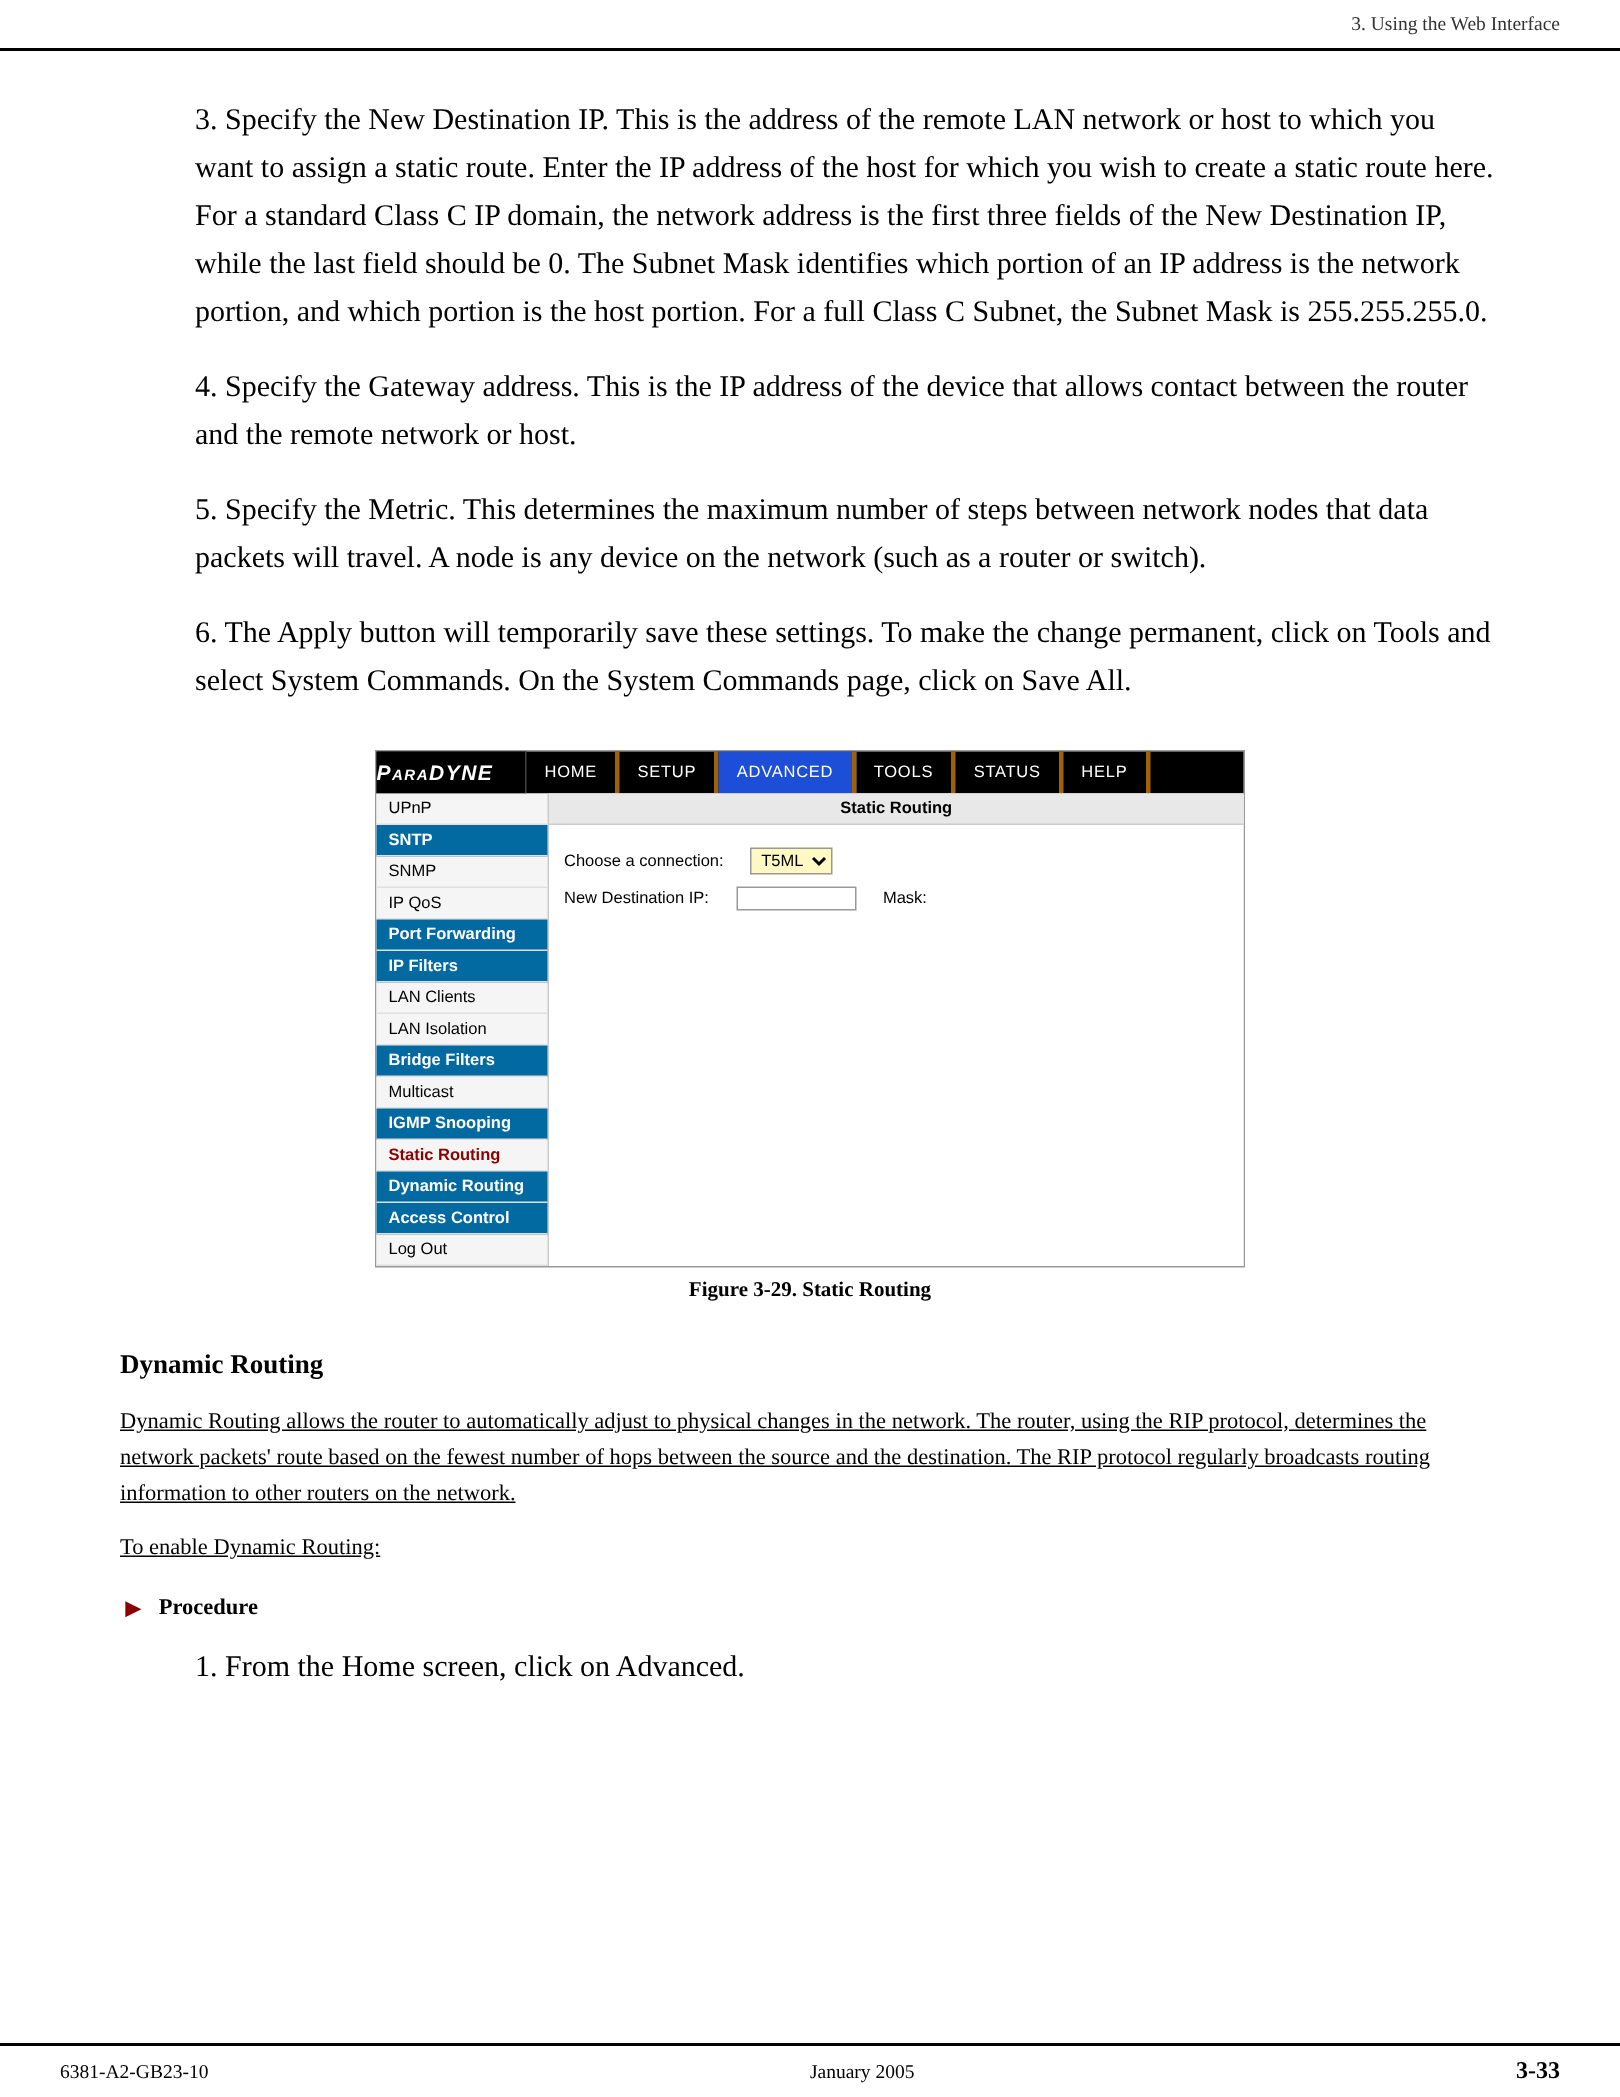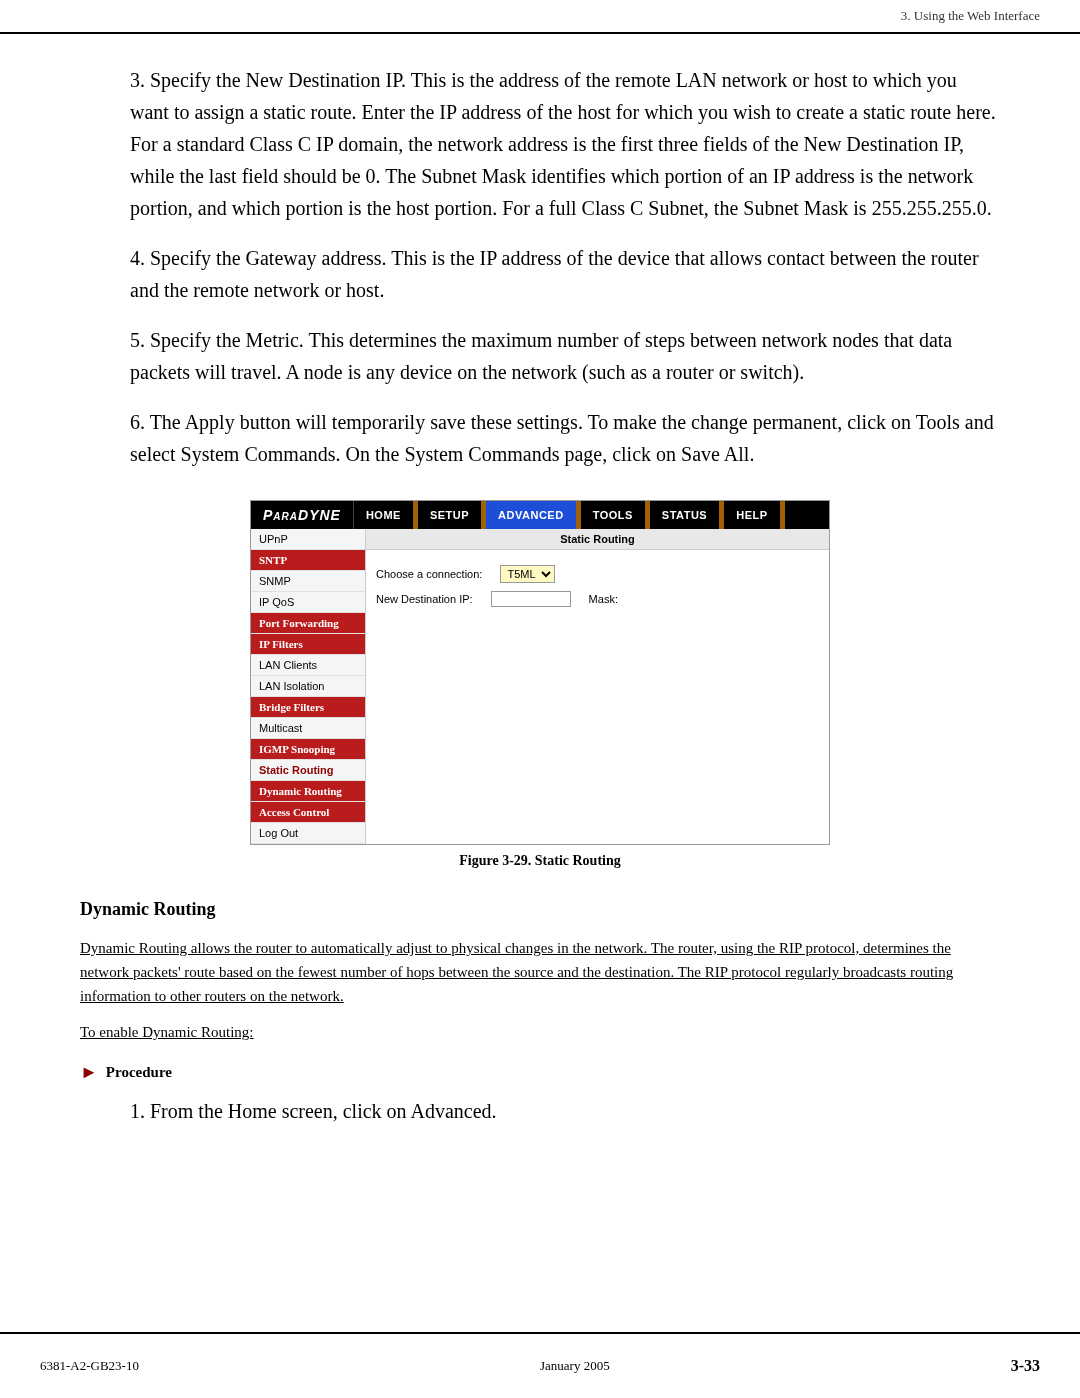--- a/index.html
+++ b/index.html
@@ -65,46 +65,46 @@
       height: 28px;
     }
 
     .router-logo {
       background: #000;
       color: #fff;
       font-family: Arial Black, sans-serif;
       font-size: 14px;
       font-weight: 900;
       letter-spacing: 1px;
-      padding: 0 12px;
+      padding: 0 0;
       height: 100%;
       display: flex;
       align-items: center;
       border-right: 1px solid #444;
       min-width: 100px;
     }
 
     .router-nav-items {
       display: flex;
       height: 100%;
     }
 
     .router-nav-item {
       color: #fff;
       padding: 0 12px;
       height: 100%;
       display: flex;
       align-items: center;
       font-size: 11px;
       font-family: Arial, sans-serif;
-      font-weight: bold;
+      font-weight: normal;
       text-transform: uppercase;
       letter-spacing: 0.5px;
       cursor: pointer;
-      border-right: 5px solid #a16207;
+      border-right: 3px solid #a16207;
     }
 
     .router-nav-item.active {
       background: #1d4ed8;
     }
 
     .router-body {
       display: flex;
       min-height: 280px;
     }
@@ -118,24 +118,23 @@
     .router-sidebar-item {
       padding: 4px 8px;
       font-family: Arial, sans-serif;
       font-size: 11px;
       color: #000;
       border-bottom: 1px solid #e0e0e0;
       cursor: pointer;
     }
 
     .router-sidebar-item.highlight {
-      background: #b91c1c;
+      background: #0369a1;
       color: #fff;
       font-weight: bold;
-      font-family: Liberation Serif, serif;
     }
 
     .router-sidebar-item.active {
       font-weight: bold;
       color: #8b0000;
     }
 
     .router-main {
       flex: 1;
       padding: 0;
@@ -230,21 +229,21 @@
       font-size: 18px;
     }
 
     
     .page-footer {
       position: absolute;
       bottom: 0;
       left: 0;
       right: 0;
       border-top: 2px solid #000;
-      padding: 23px 40px;
+      padding: 8px 40px;
       display: flex;
       justify-content: space-between;
       align-items: center;
       font-size: 13px;
     }
 
     .page-number {
       font-size: 16px;
       font-weight: bold;
     }

